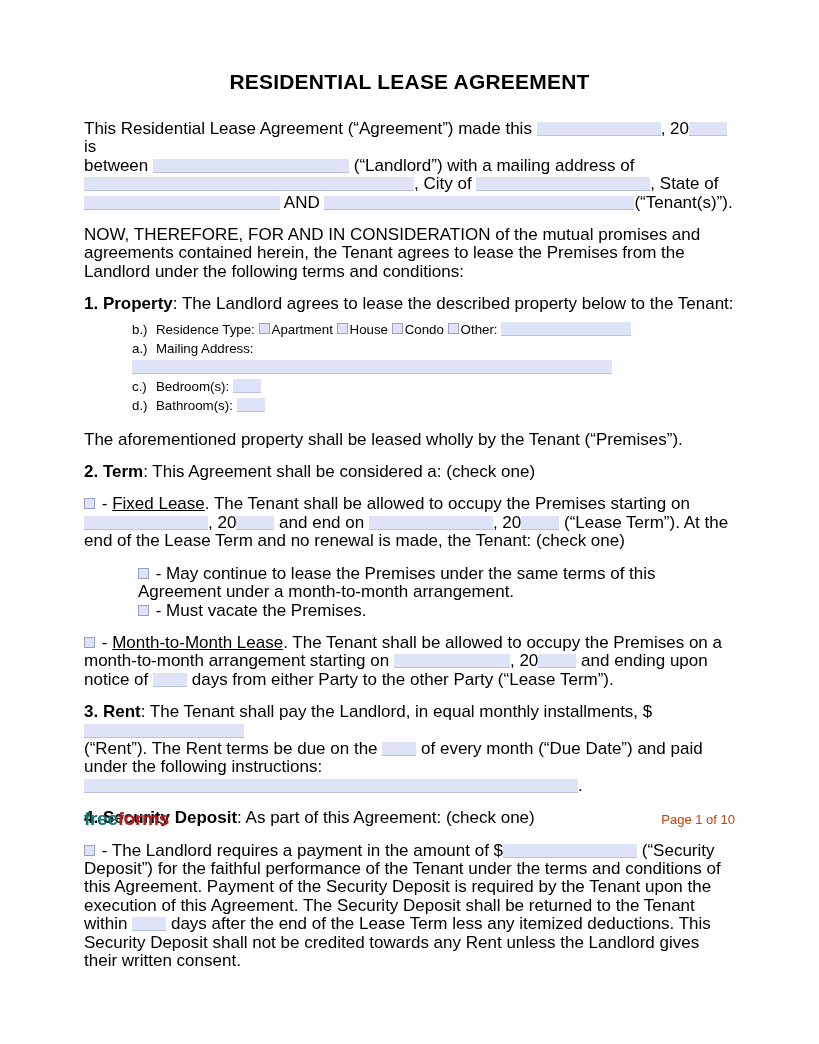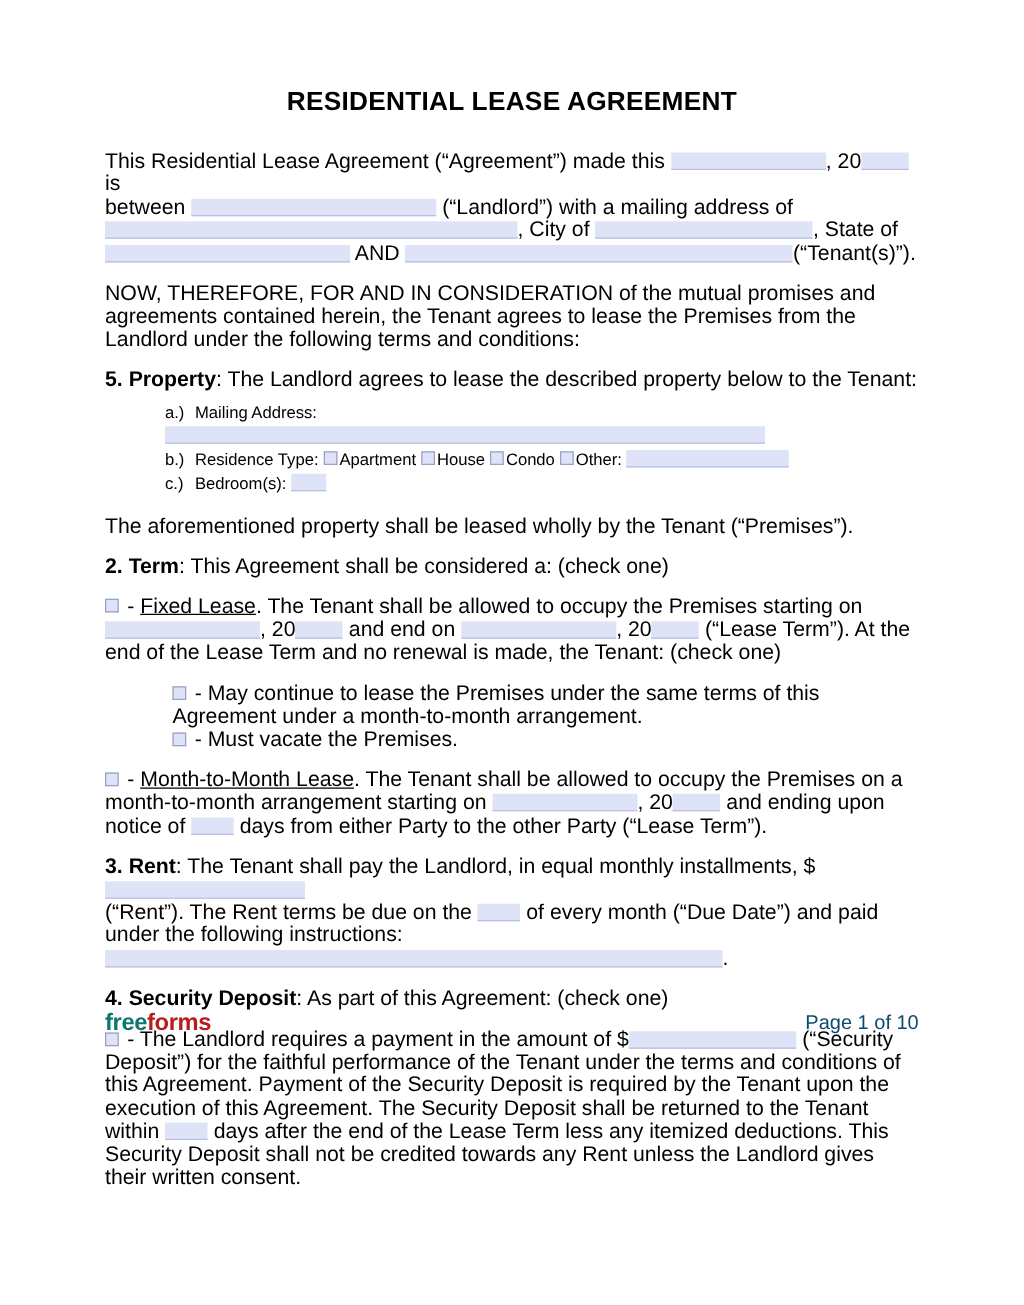--- a/index.html
+++ b/index.html
@@ -98,22 +98,22 @@
     justify-content: space-between;
   }
   .logo {
     font-size: 19px;
     font-weight: bold;
     letter-spacing: -0.3px;
   }
   .logo .free { color: #0f766e; }
   .logo .forms { color: #b91c1c; }
   .page-num {
-    font-size: 16px;
-    color: #0c4a6e;
+    font-size: 13px;
+    color: #c2410c;
   }
 </style>
 </head>
 <body>
 
 <div class="page">
 
   <div class="doc-title">RESIDENTIAL LEASE AGREEMENT</div>
 
   <p class="para">
@@ -127,38 +127,42 @@
     <span class="blank b-city"></span><span>, State of</span><br>
     <span class="blank b-tenant-left"></span>
     <span>AND</span>
     <span class="blank b-tenant-right"></span><span>(“Tenant(s)”).</span>
   </p>
 
 
   <p class="para">NOW, THEREFORE, FOR AND IN CONSIDERATION of the mutual promises and agreements contained herein, the Tenant agrees to lease the Premises from the Landlord under the following terms and conditions:</p>
 
   <p class="para tight">
-    <span class="section-head">5. Property</span><span>: The Landlord agrees to lease the described property below to the Tenant:</span>
+    <span class="section-head">1. Property</span><span>: The Landlord agrees to lease the described property below to the Tenant:</span>
   </p>
 
   <ul class="list">
-    <li>
-      <span class="lbl">a.)</span><span>Mailing Address:</span>
-      <span class="blank b-mailing"></span>
-    </li>
     <li>
       <span class="lbl">b.)</span><span>Residence Type:</span>
       <span class="cb"></span><span>Apartment</span>
       <span class="cb"></span><span>House</span>
       <span class="cb"></span><span>Condo</span>
       <span class="cb"></span><span>Other:</span>
       <span class="blank b-other"></span>
     </li>
     <li>
+      <span class="lbl">a.)</span><span>Mailing Address:</span>
+      <span class="blank b-mailing"></span>
+    </li>
+    <li>
       <span class="lbl">c.)</span><span>Bedroom(s):</span>
+      <span class="blank b-small"></span>
+    </li>
+    <li>
+      <span class="lbl">d.)</span><span>Bathroom(s):</span>
       <span class="blank b-small"></span>
     </li>
   </ul>
 
   <p class="para" style="margin-top:16px">The aforementioned property shall be leased wholly by the Tenant (“Premises”).</p>
 
   <p class="para">
     <span class="section-head">2. Term</span><span>: This Agreement shall be considered a: (check one)</span>
   </p>
 

